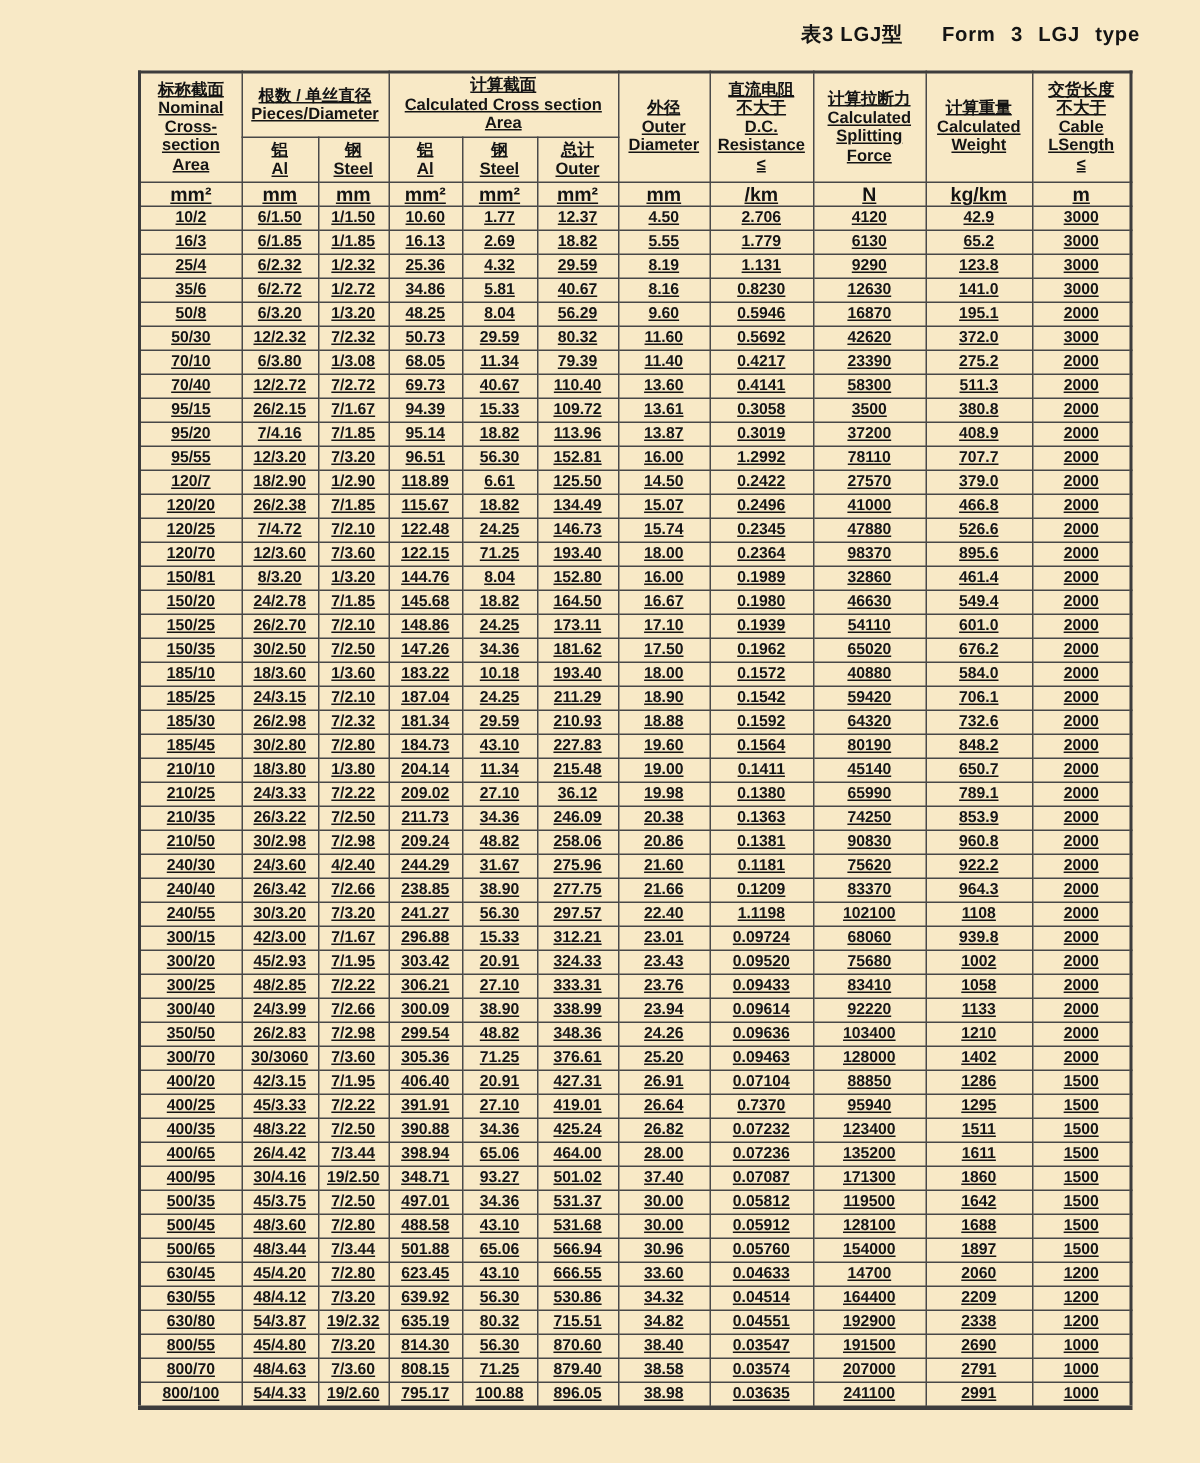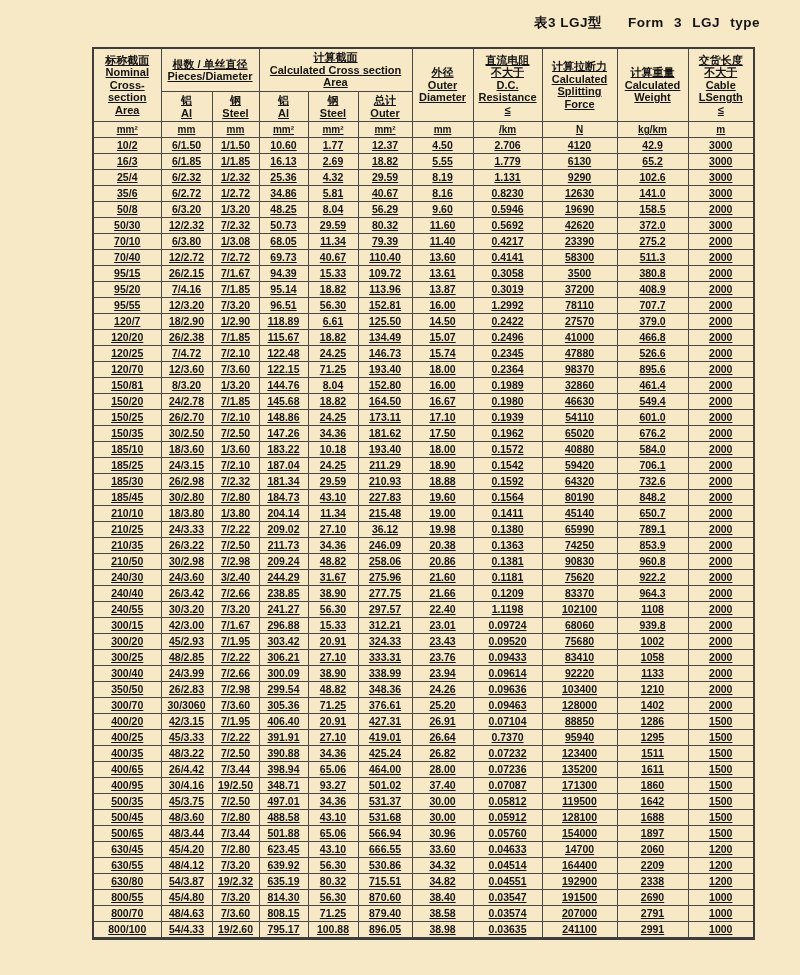--- a/index.html
+++ b/index.html
@@ -36,21 +36,21 @@
   }
   table.spec { border: 2px solid #3d3d3d; border-bottom-width: 3px; }
 
   thead th {
     font-size: 11px; font-weight: bold;
     line-height: 12.5px;
     white-space: pre-line;
   }
   tr.h1 th { height: 42px; }
   tr.h2 th { height: 29px; }
-  tr.units th { height: 15px; font-size: 10px; line-height: 15px; margin-top: 36px; }
+  tr.units th { height: 15px; font-size: 13px; line-height: 15px; margin-top: 36px; }
 
   tbody td {
     height: 15px;
     font-size: 10.5px; font-weight: bold;
     line-height: 15px;
     white-space: nowrap;
   }
 </style>
 </head>
 <body>
@@ -161,21 +161,21 @@
         <tr>
           <td>25/4</td>
           <td>6/2.32</td>
           <td>1/2.32</td>
           <td>25.36</td>
           <td>4.32</td>
           <td>29.59</td>
           <td>8.19</td>
           <td>1.131</td>
           <td>9290</td>
-          <td>102.6</td>
+          <td>123.8</td>
           <td>3000</td>
         </tr>
         <tr>
           <td>35/6</td>
           <td>6/2.72</td>
           <td>1/2.72</td>
           <td>34.86</td>
           <td>5.81</td>
           <td>40.67</td>
           <td>8.16</td>
@@ -186,22 +186,22 @@
         </tr>
         <tr>
           <td>50/8</td>
           <td>6/3.20</td>
           <td>1/3.20</td>
           <td>48.25</td>
           <td>8.04</td>
           <td>56.29</td>
           <td>9.60</td>
           <td>0.5946</td>
-          <td>19690</td>
-          <td>158.5</td>
+          <td>16870</td>
+          <td>195.1</td>
           <td>2000</td>
         </tr>
         <tr>
           <td>50/30</td>
           <td>12/2.32</td>
           <td>7/2.32</td>
           <td>50.73</td>
           <td>29.59</td>
           <td>80.32</td>
           <td>11.60</td>
@@ -479,21 +479,21 @@
           <td>258.06</td>
           <td>20.86</td>
           <td>0.1381</td>
           <td>90830</td>
           <td>960.8</td>
           <td>2000</td>
         </tr>
         <tr>
           <td>240/30</td>
           <td>24/3.60</td>
-          <td>3/2.40</td>
+          <td>4/2.40</td>
           <td>244.29</td>
           <td>31.67</td>
           <td>275.96</td>
           <td>21.60</td>
           <td>0.1181</td>
           <td>75620</td>
           <td>922.2</td>
           <td>2000</td>
         </tr>
         <tr>

